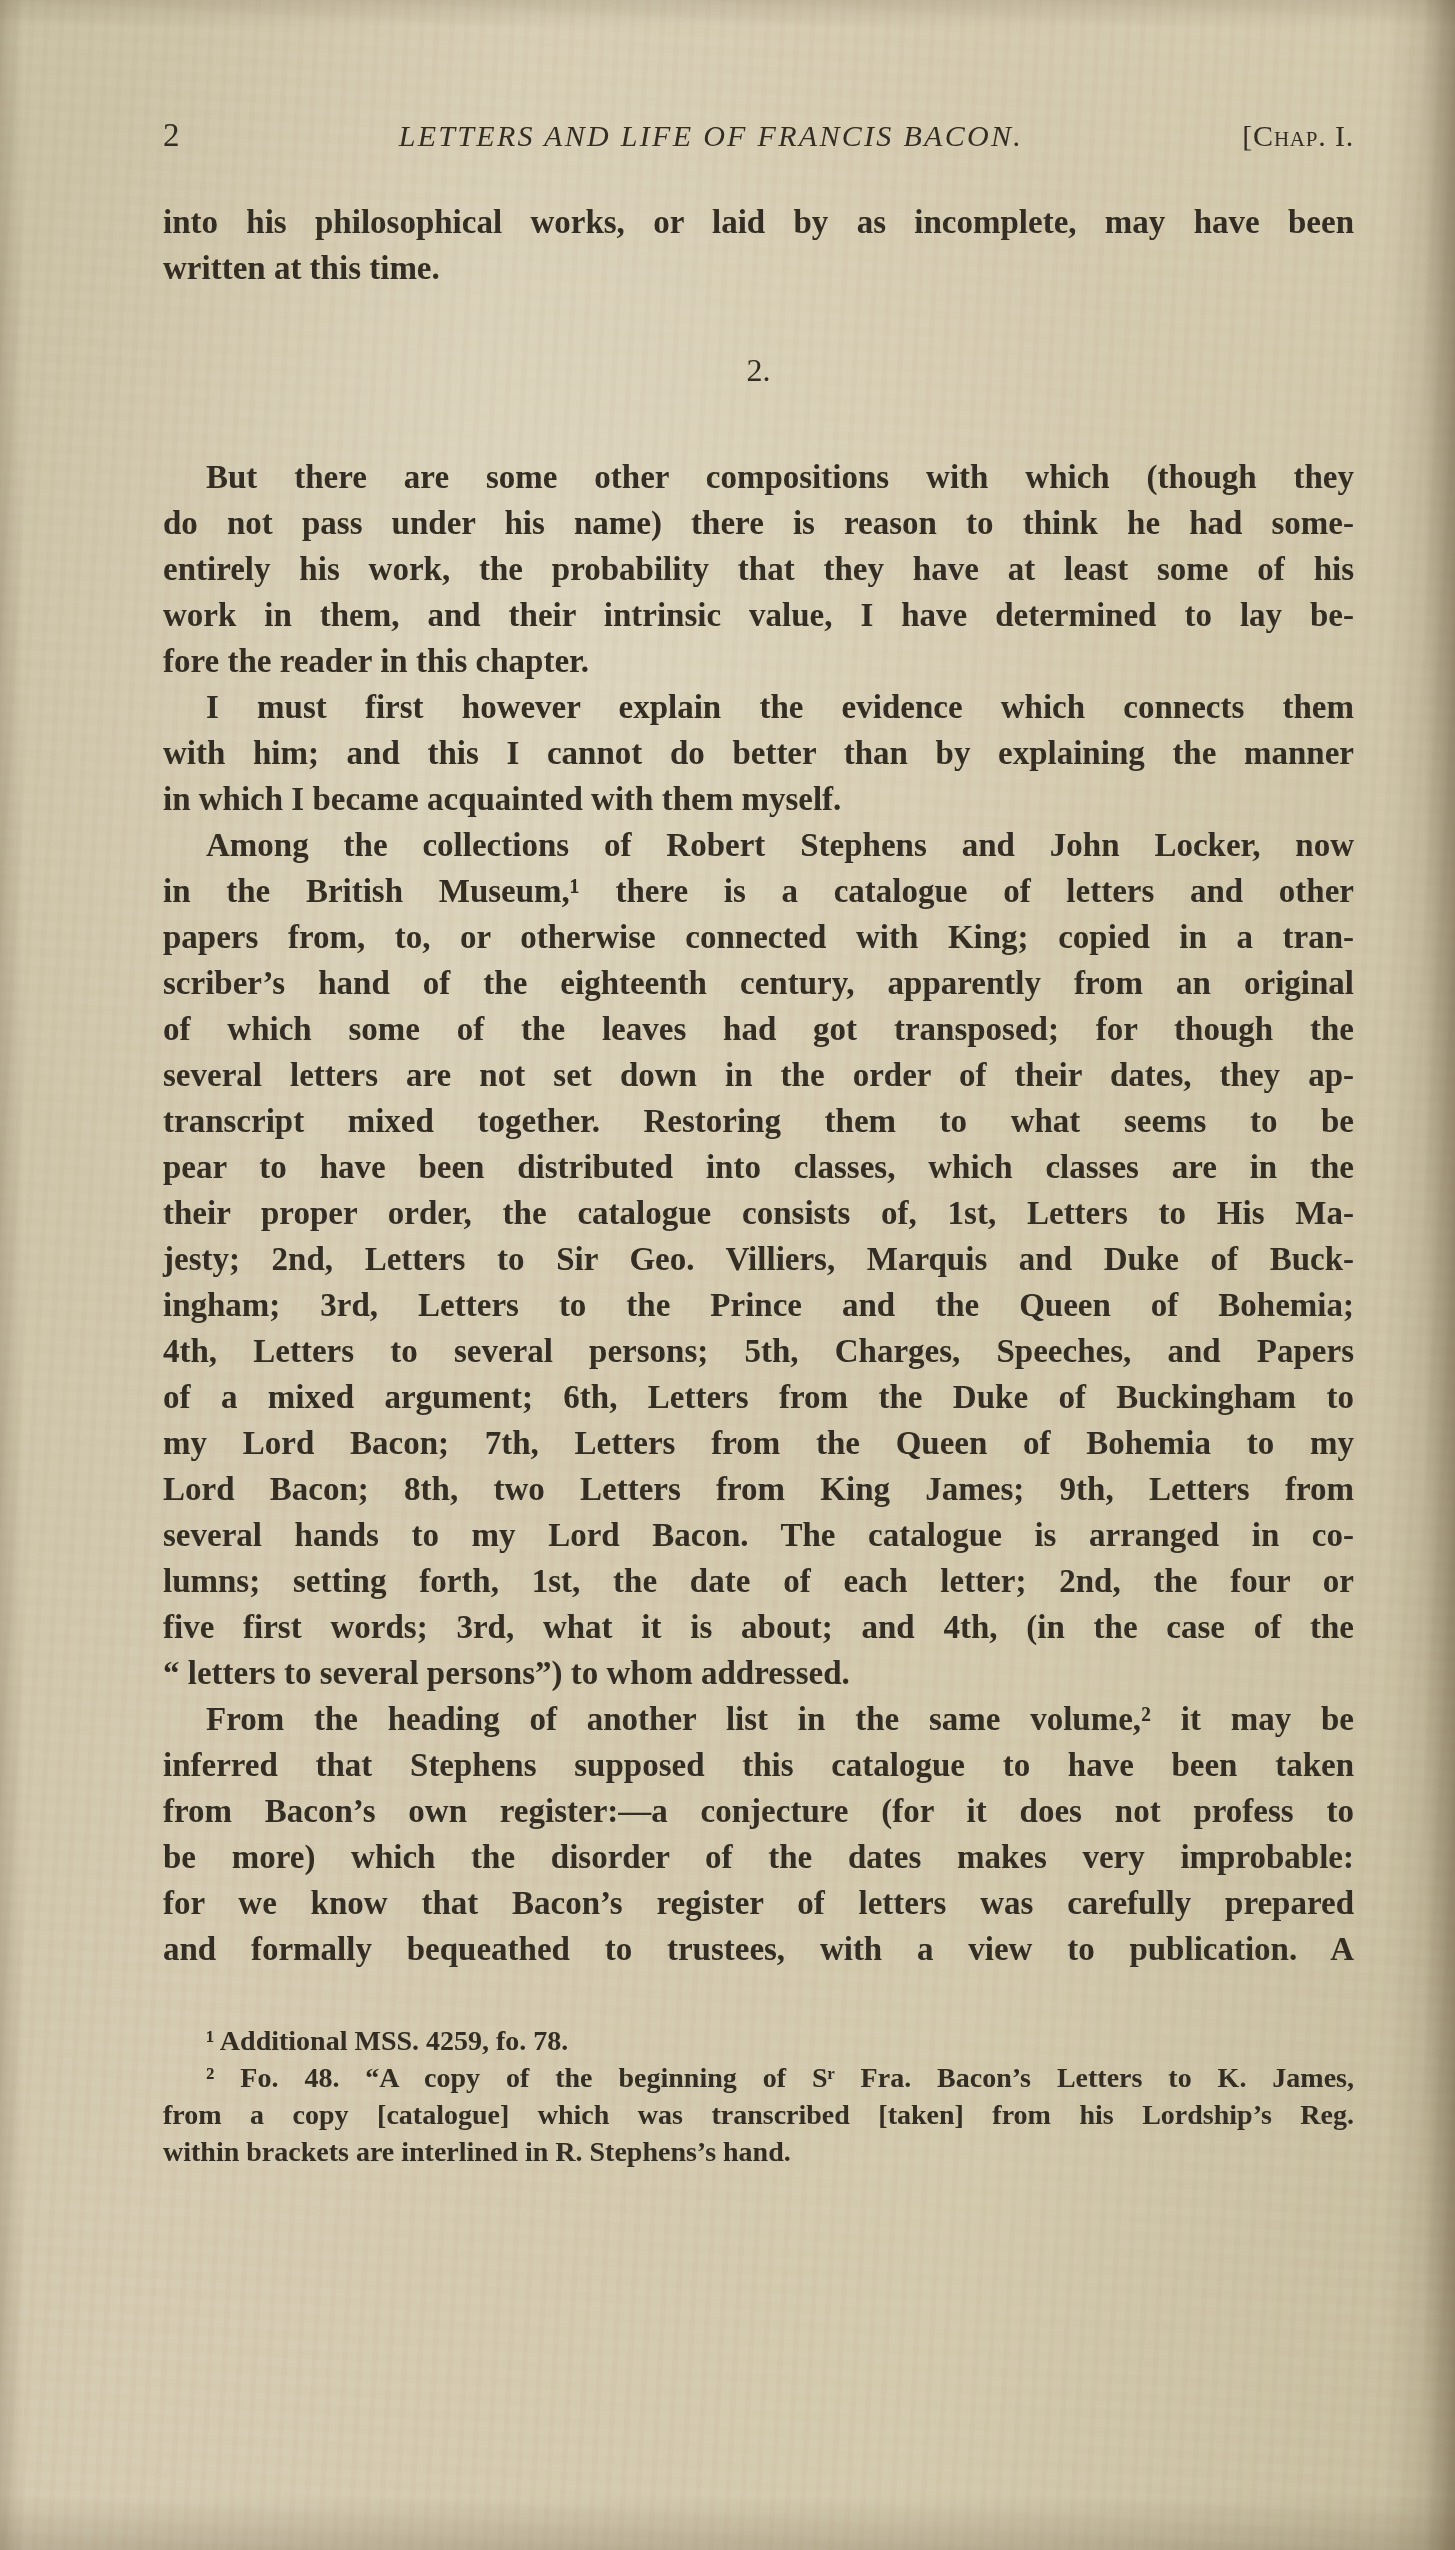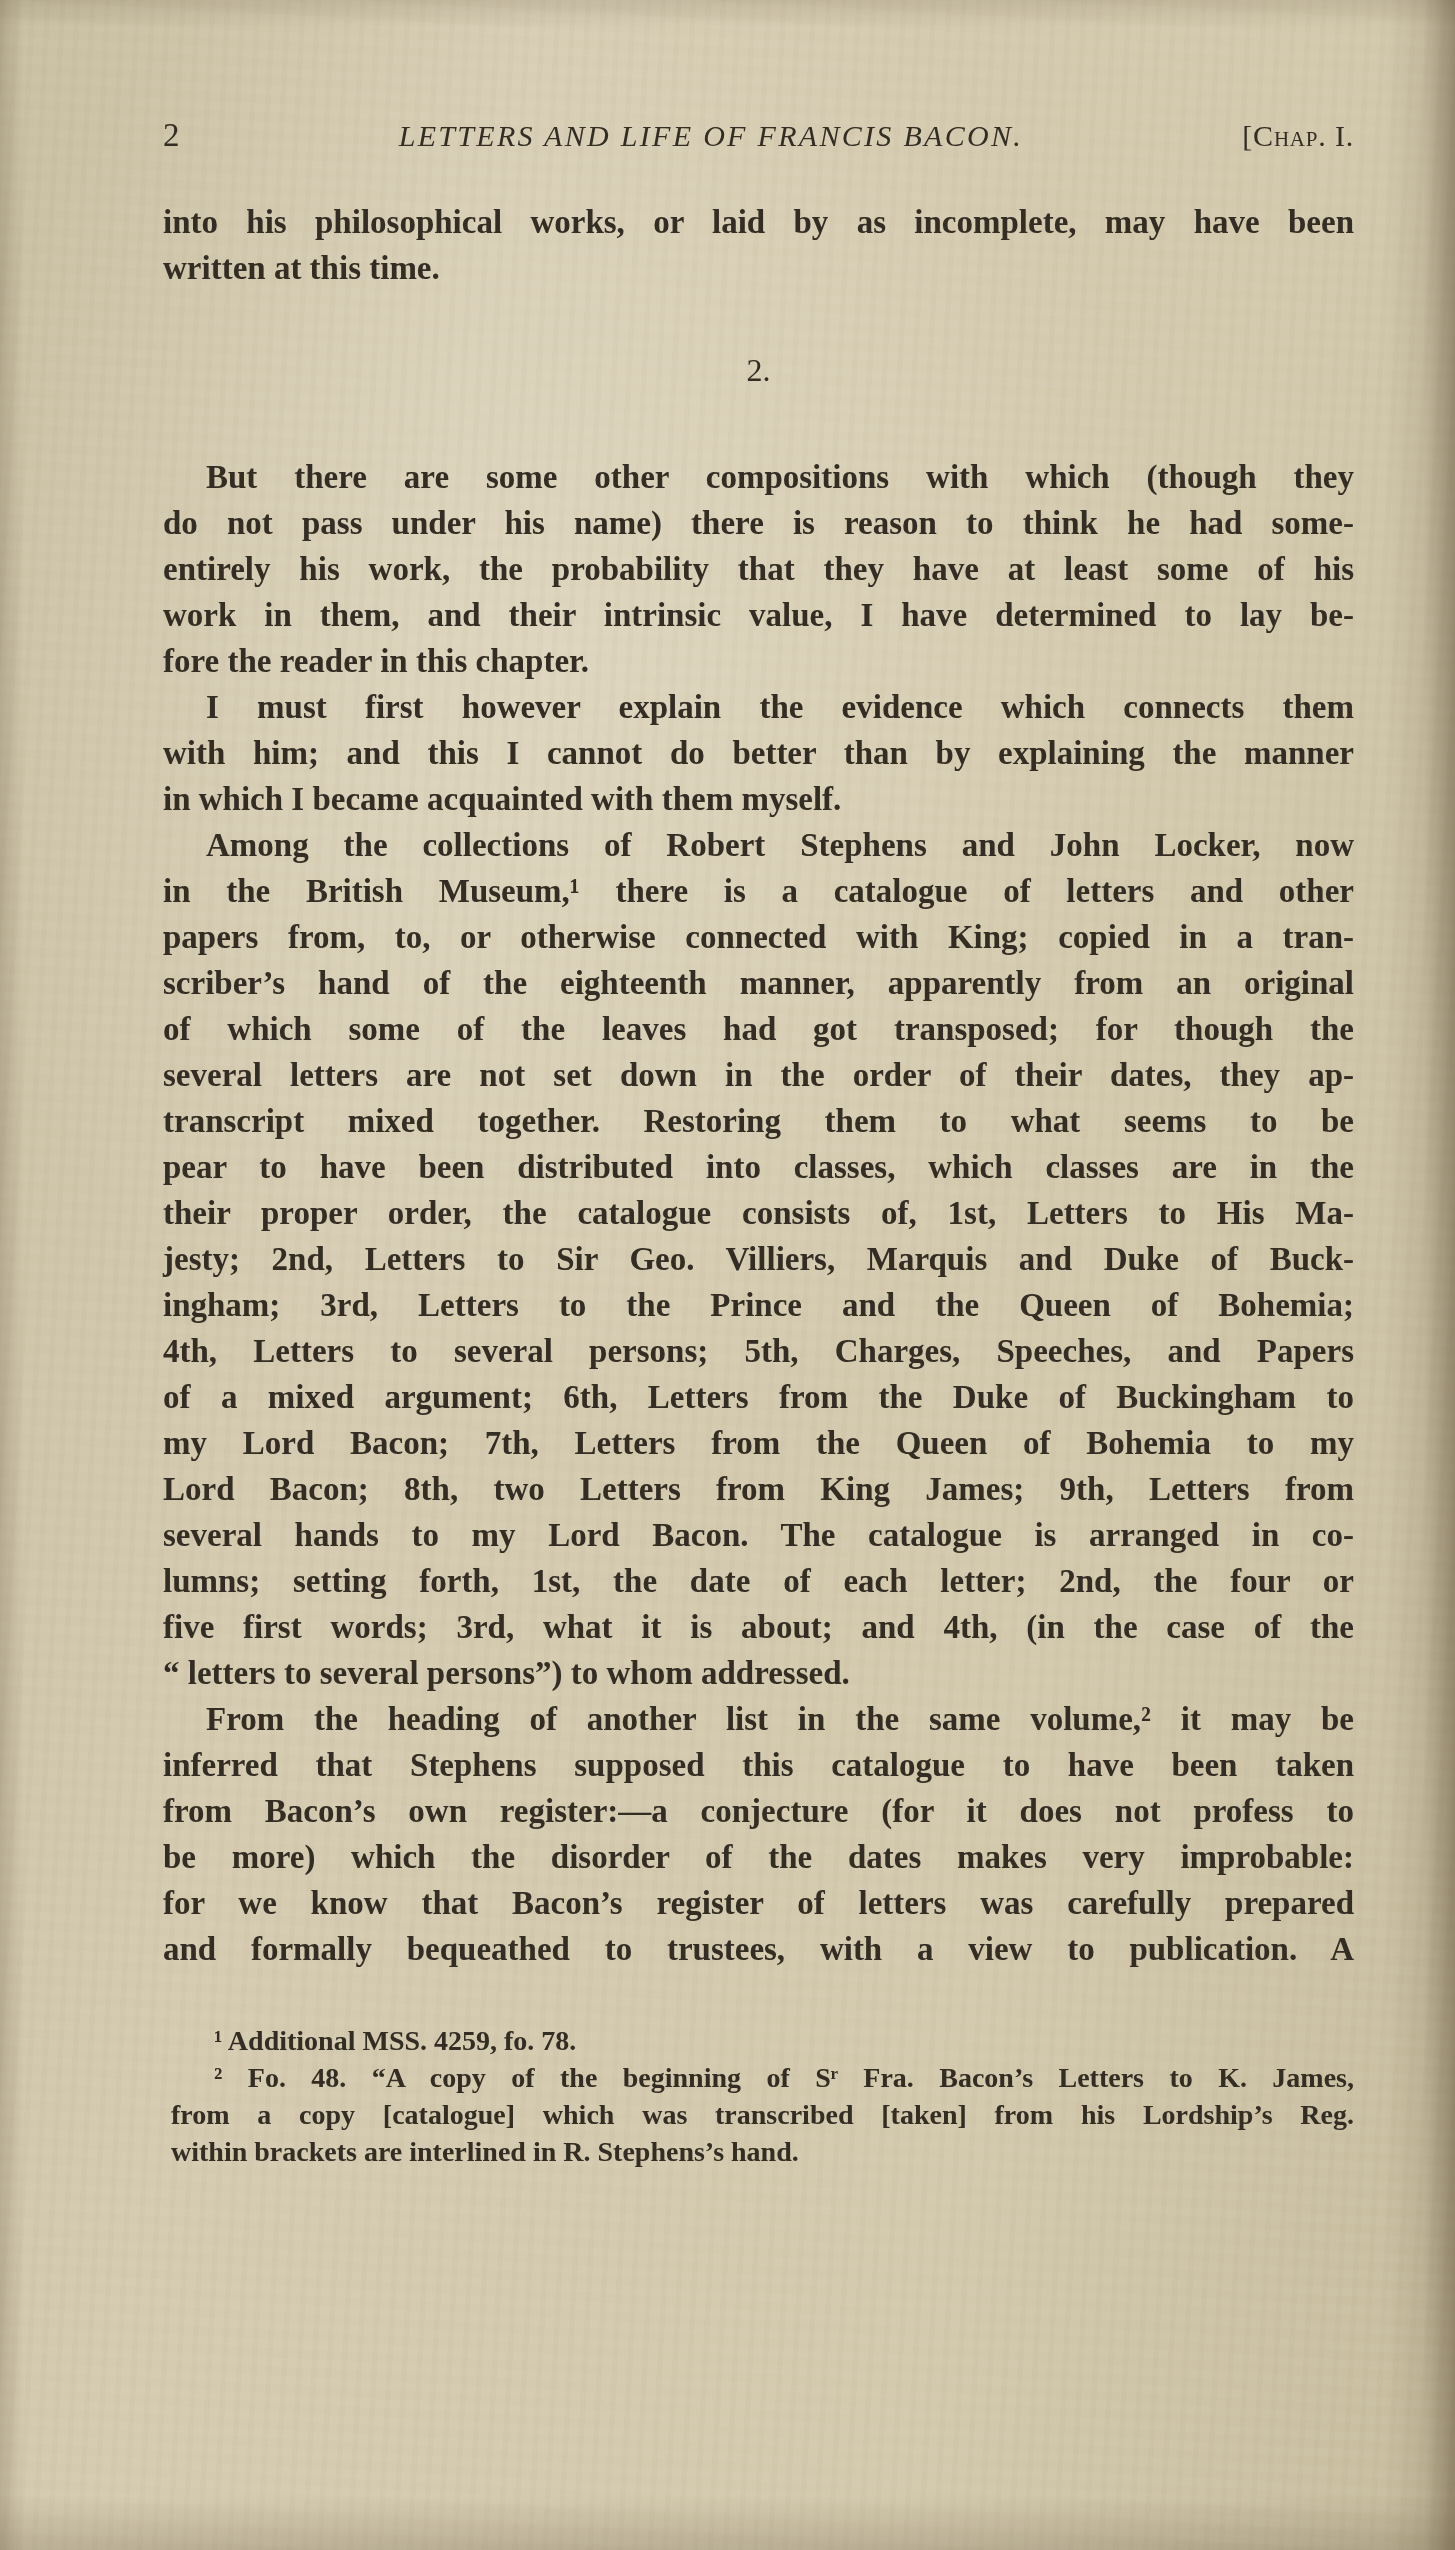--- a/index.html
+++ b/index.html
@@ -38,21 +38,21 @@
   .running-title { flex: 1; text-align: center; font-size: 30px; letter-spacing: 2.3px; font-style: italic; }
   .chapter-label { font-size: 30px; font-variant: small-caps; letter-spacing: 0.8px; }
 
   .body-text { margin-top: 45px; font-size: 33px; line-height: 46px; }
   .section-heading { text-align: center; font-size: 32px; margin: 56px 0 61px 0; }
 
   .line { text-align: justify; text-align-last: justify; font-weight: bold; }
   .line.last { text-align-last: left; }
   .line.first-indent { text-indent: 43px; }
 
-  .footnotes { margin-top: 50px; font-size: 28px; line-height: 37px; margin-left: 8px; }
+  .footnotes { margin-top: 50px; font-size: 28px; line-height: 37px; }
 </style>
 </head>
 <body>
 
 <div class="page">
   <div class="texture"></div>
 
   <div class="content">
 
     <div class="running-header">
@@ -78,21 +78,21 @@
         </div>
       <div class="para">
           <div class="line first-indent">I must first however explain the evidence which connects them</div>
           <div class="line">with him; and this I cannot do better than by explaining the manner</div>
           <div class="line last">in which I became acquainted with them myself.</div>
         </div>
       <div class="para">
           <div class="line first-indent">Among the collections of Robert Stephens and John Locker, now</div>
           <div class="line">in the British Museum,¹ there is a catalogue of letters and other</div>
           <div class="line">papers from, to, or otherwise connected with King; copied in a tran-</div>
-          <div class="line">scriber’s hand of the eighteenth manner, apparently from an original</div>
+          <div class="line">scriber’s hand of the eighteenth century, apparently from an original</div>
           <div class="line">of which some of the leaves had got transposed; for though the</div>
           <div class="line">several letters are not set down in the order of their dates, they ap-</div>
           <div class="line">transcript mixed together. Restoring them to what seems to be</div>
           <div class="line">pear to have been distributed into classes, which classes are in the</div>
           <div class="line">their proper order, the catalogue consists of, 1st, Letters to His Ma-</div>
           <div class="line">jesty; 2nd, Letters to Sir Geo. Villiers, Marquis and Duke of Buck-</div>
           <div class="line">ingham; 3rd, Letters to the Prince and the Queen of Bohemia;</div>
           <div class="line">4th, Letters to several persons; 5th, Charges, Speeches, and Papers</div>
           <div class="line">of a mixed argument; 6th, Letters from the Duke of Buckingham to</div>
           <div class="line">my Lord Bacon; 7th, Letters from the Queen of Bohemia to my</div>

